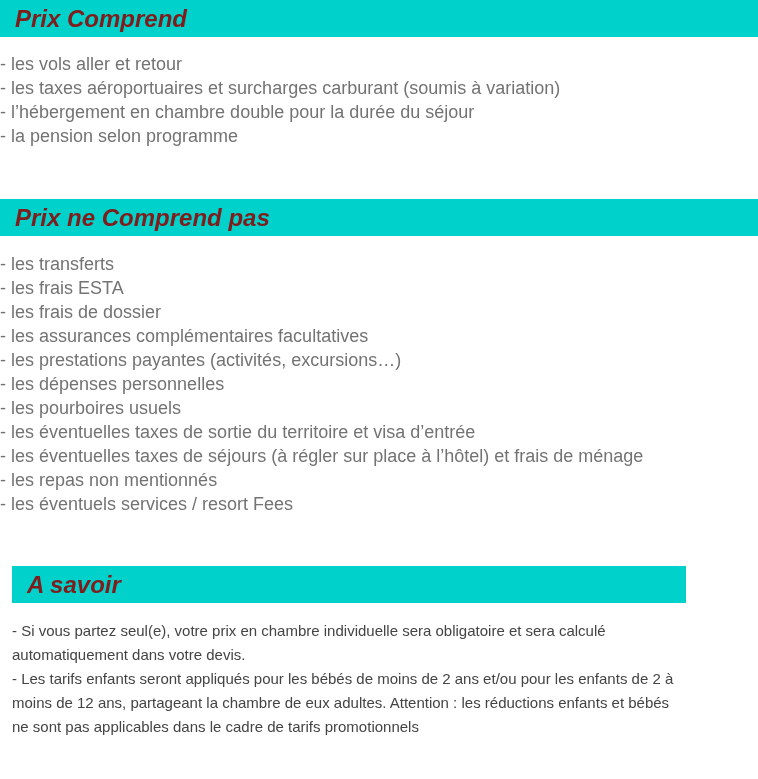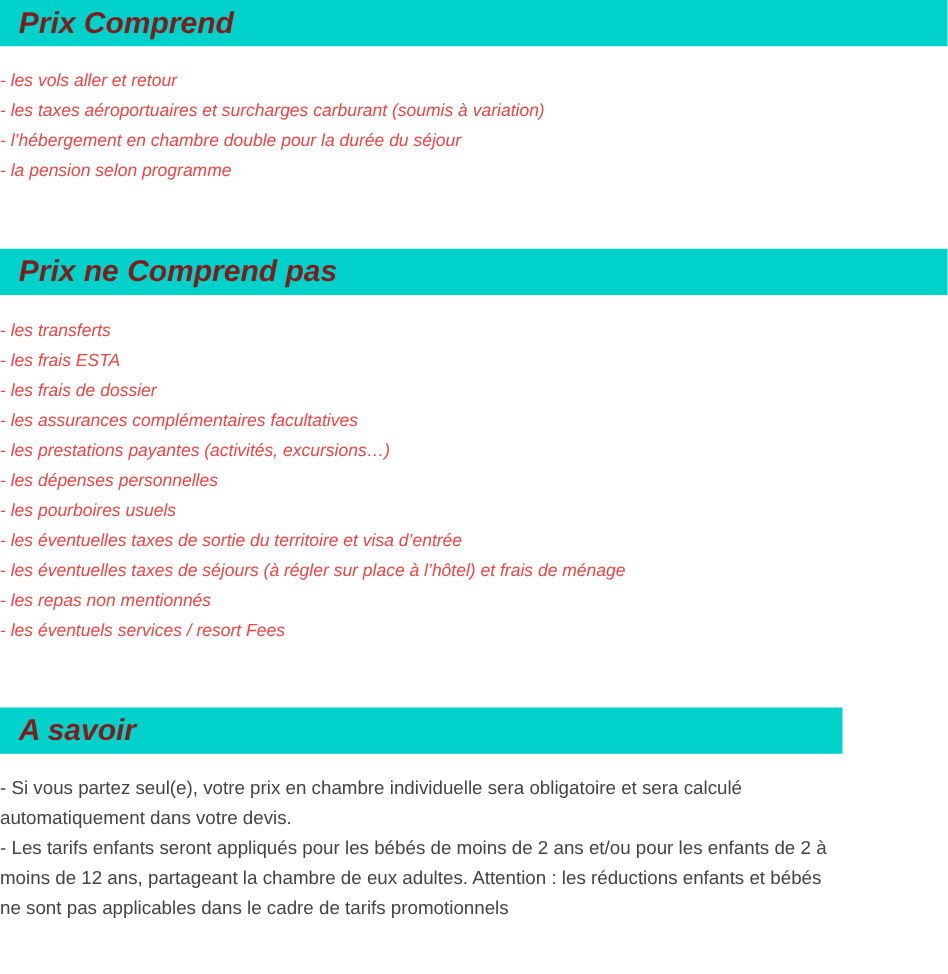--- a/index.html
+++ b/index.html
@@ -10,38 +10,37 @@
       color: #7f1d1d;
       font-style: italic;
       font-weight: bold;
       font-size: 24px;
       line-height: 37px;
       padding-left: 15px;
       box-sizing: border-box;
     }
     .list { margin: 0; padding: 0; list-style: none; }
     .list li {
-      font-style: italic;
-      font-size: 14px;
+      font-size: 18px;
       line-height: 24px;
-      color: #ef4444;
+      color: #737373;
       white-space: nowrap;
     }
     .para {
       font-size: 15px;
       line-height: 24px;
       color: #444444;
       margin: 0;
       padding-right: 2px;
     }
     #s1 { position: absolute; top: 0; left: 0; width: 758px; }
     #s1 .list { margin-top: 15px; }
     #s2 { position: absolute; top: 199px; left: 0; width: 758px; }
     #s2 .list { margin-top: 16px; }
-    #s3 { position: absolute; top: 566px; left: 0; width: 674px; }
+    #s3 { position: absolute; top: 566px; left: 12px; width: 674px; }
     #s3 .body { margin-top: 16px; }
   </style>
 </head>
 <body>
 
 <div id="s1">
   <div class="section-header">Prix Comprend</div>
   <ul class="list">
     <li>- les vols aller et retour</li>
     <li>- les taxes aéroportuaires et surcharges carburant (soumis à variation)</li>

